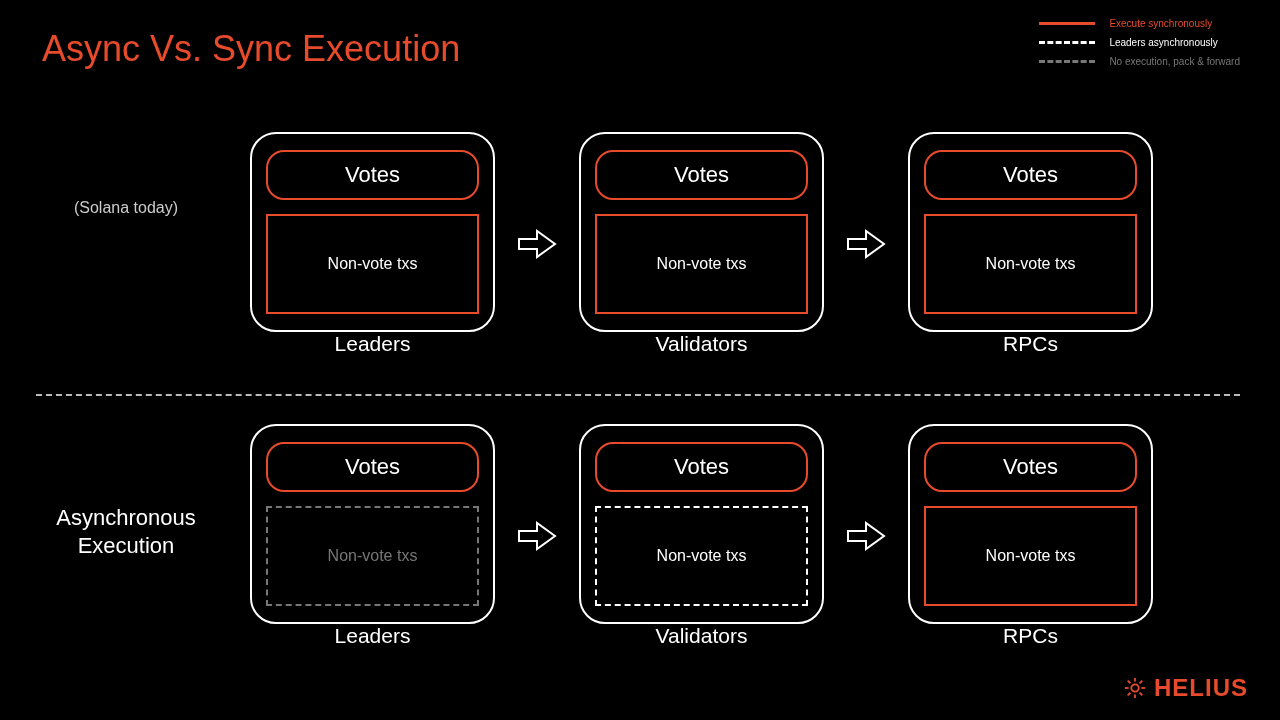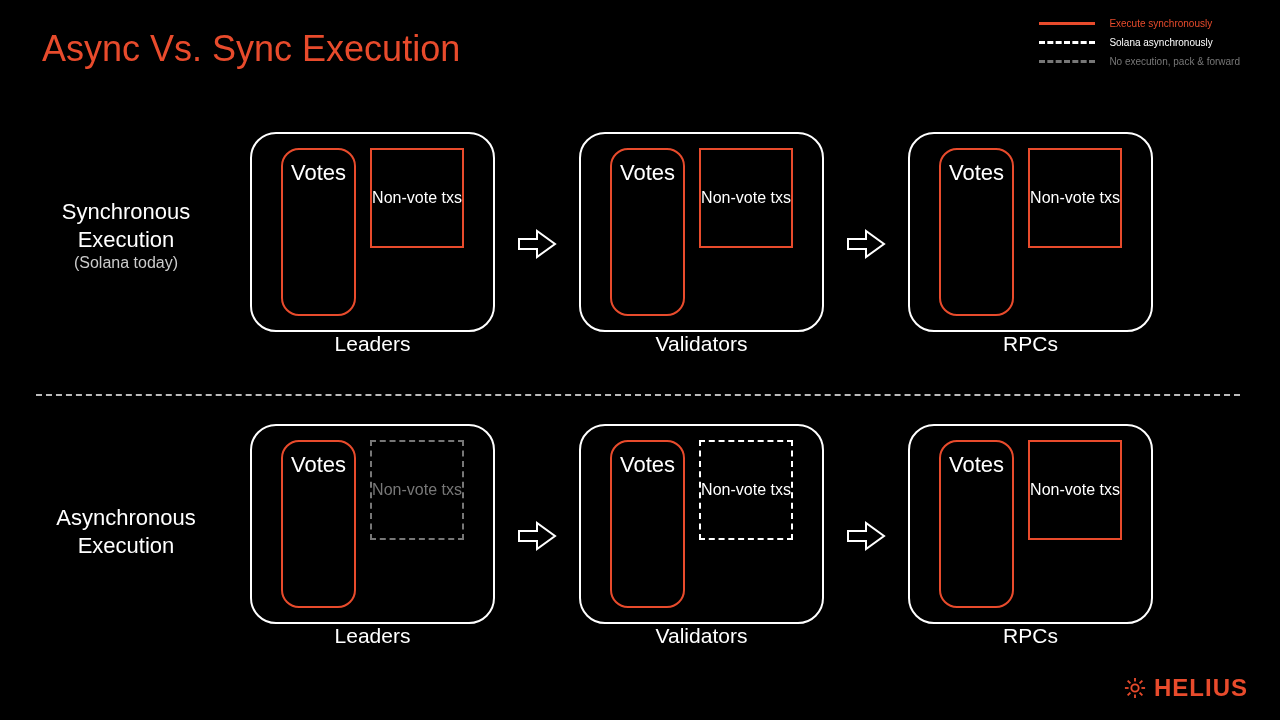--- a/index.html
+++ b/index.html
@@ -66,20 +66,21 @@
     gap: 22px;
   }
   .node-col { display: flex; flex-direction: column; align-items: center; }
   .node-box {
     width: 245px;
     height: 200px;
     border: 2px solid #fff;
     border-radius: 26px;
     padding: 14px;
     display: flex;
+    flex-direction: column;
     gap: 14px;
     justify-content: center;
   }
   .pill {
     border-radius: 18px;
     padding: 10px 8px;
     text-align: center;
     font-size: 22px;
   }
   .pill-sync {
@@ -147,30 +148,29 @@
 
 <div class="title">Async Vs. Sync Execution</div>
 
 <div class="legend">
   <div class="legend-row">
     <div class="legend-line legend-sync"></div>
     <span class="legend-text-sync">Execute synchronously</span>
   </div>
   <div class="legend-row">
     <div class="legend-line legend-async"></div>
-    <span class="legend-text-async">Solana asynchronously</span>
+    <span class="legend-text-async">Leaders asynchronously</span>
   </div>
   <div class="legend-row">
     <div class="legend-line legend-none"></div>
     <span class="legend-text-none">No execution, pack &amp; forward</span>
   </div>
 </div>
 
 <div class="section-label" style="top:198px;">
-  <div>Synchronous Execution</div>
   <div class="section-sub">(Solana today)</div>
 </div>
 
 <div class="row" style="top:132px;">
   <div class="node-col">
     <div class="node-box">
       <div class="pill pill-sync">Votes</div>
       <div class="pill-nonvote-sync">Non-vote txs</div>
     </div>
     <div class="node-label">Leaders</div>

